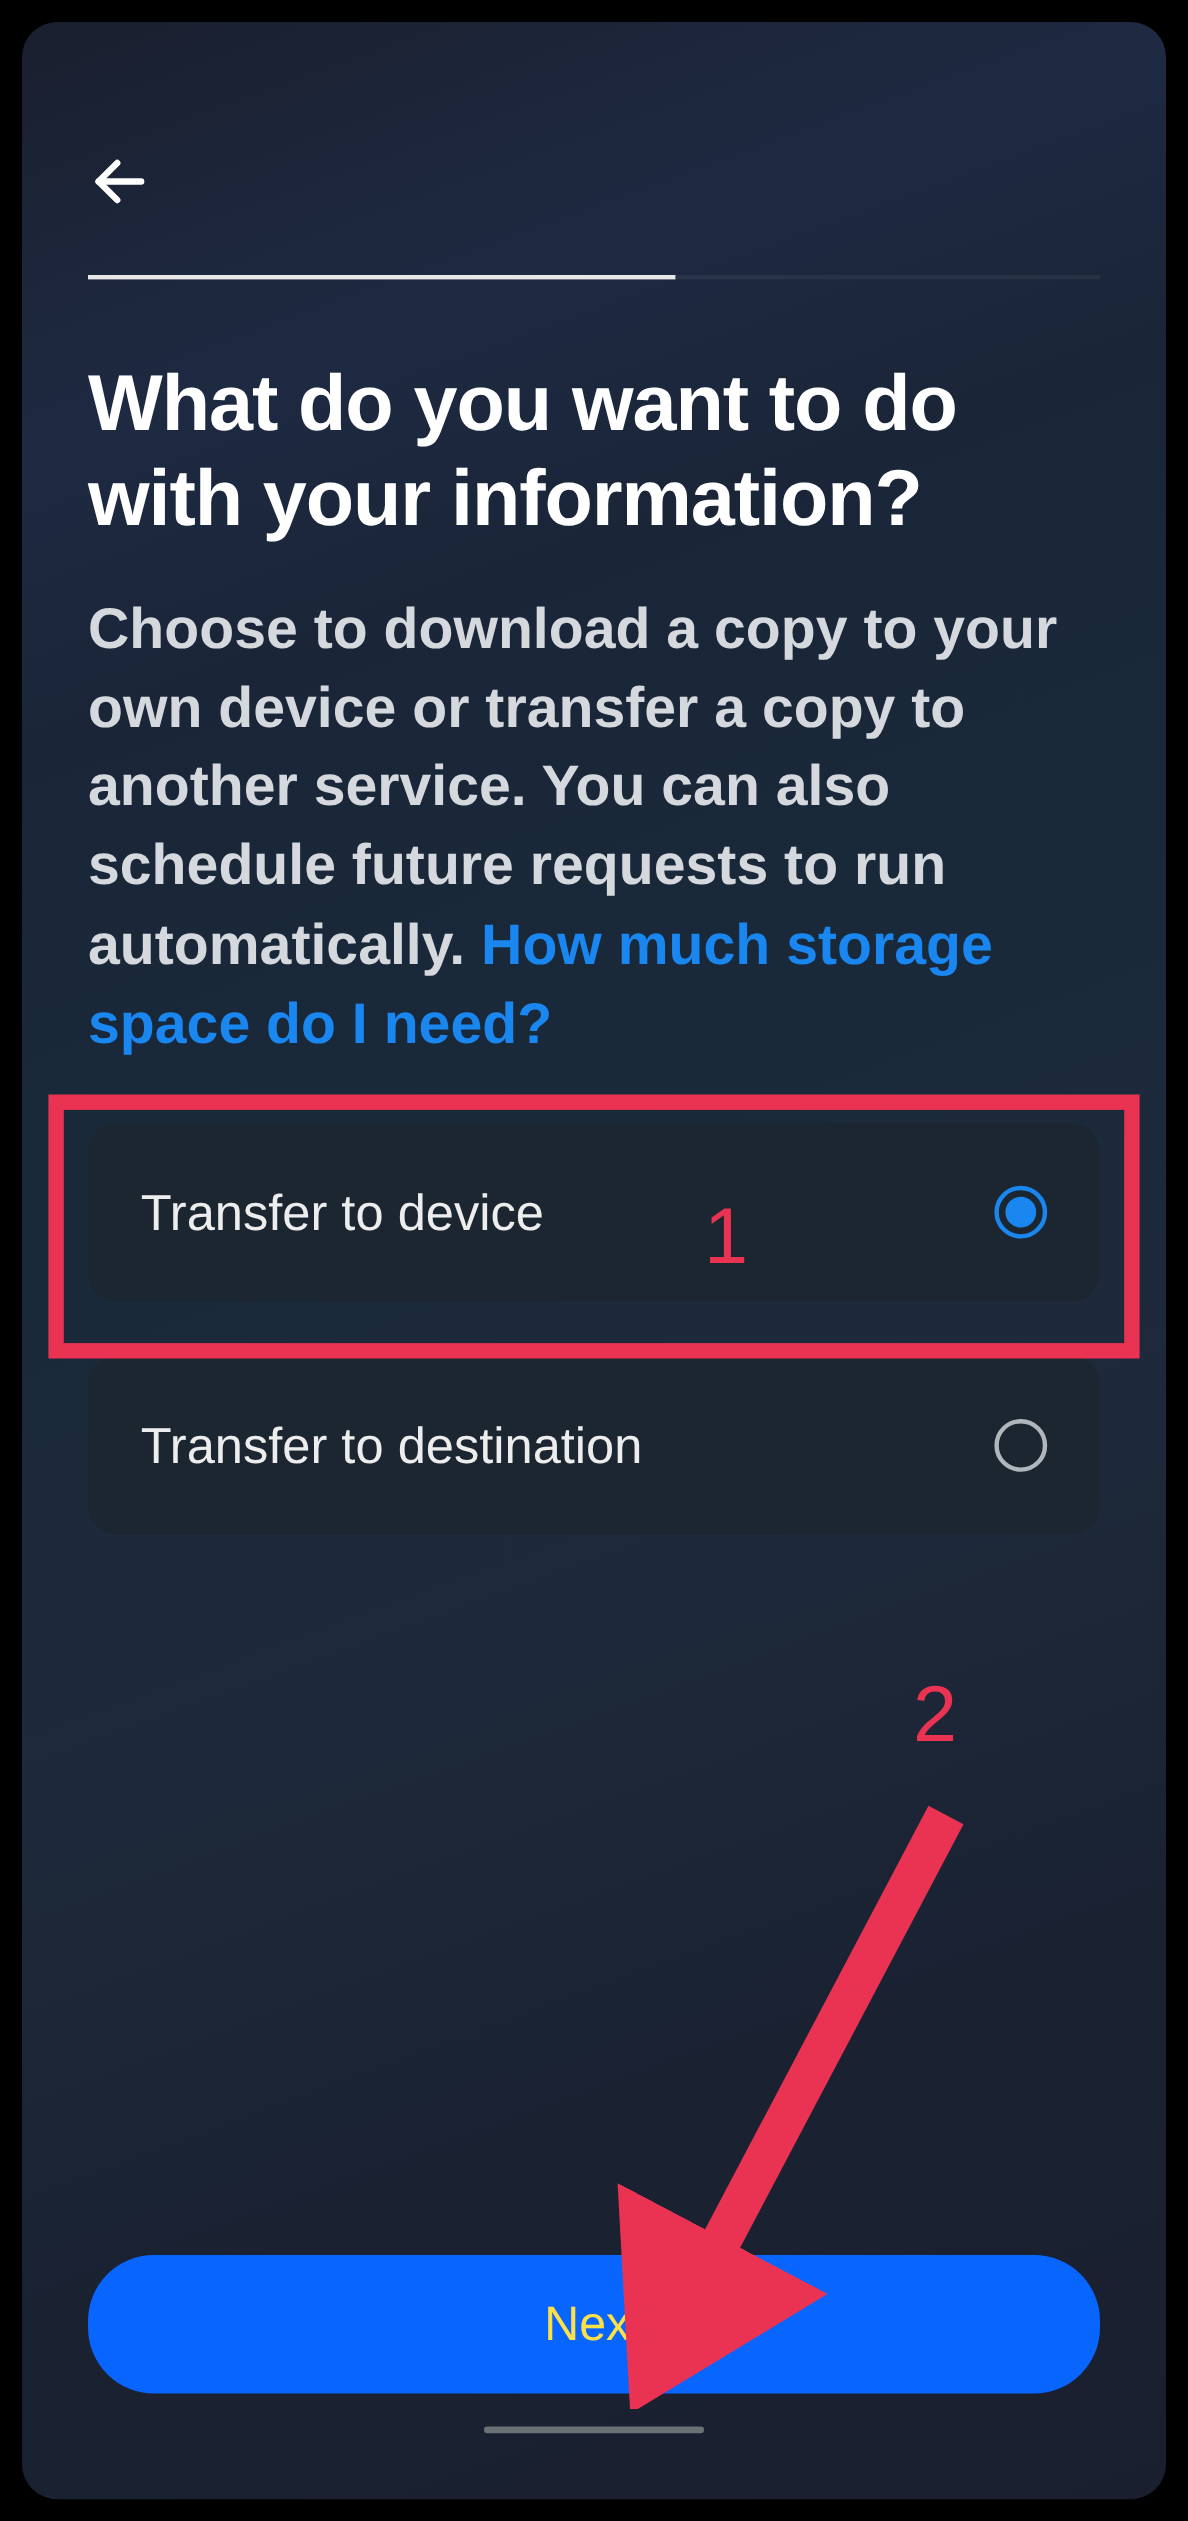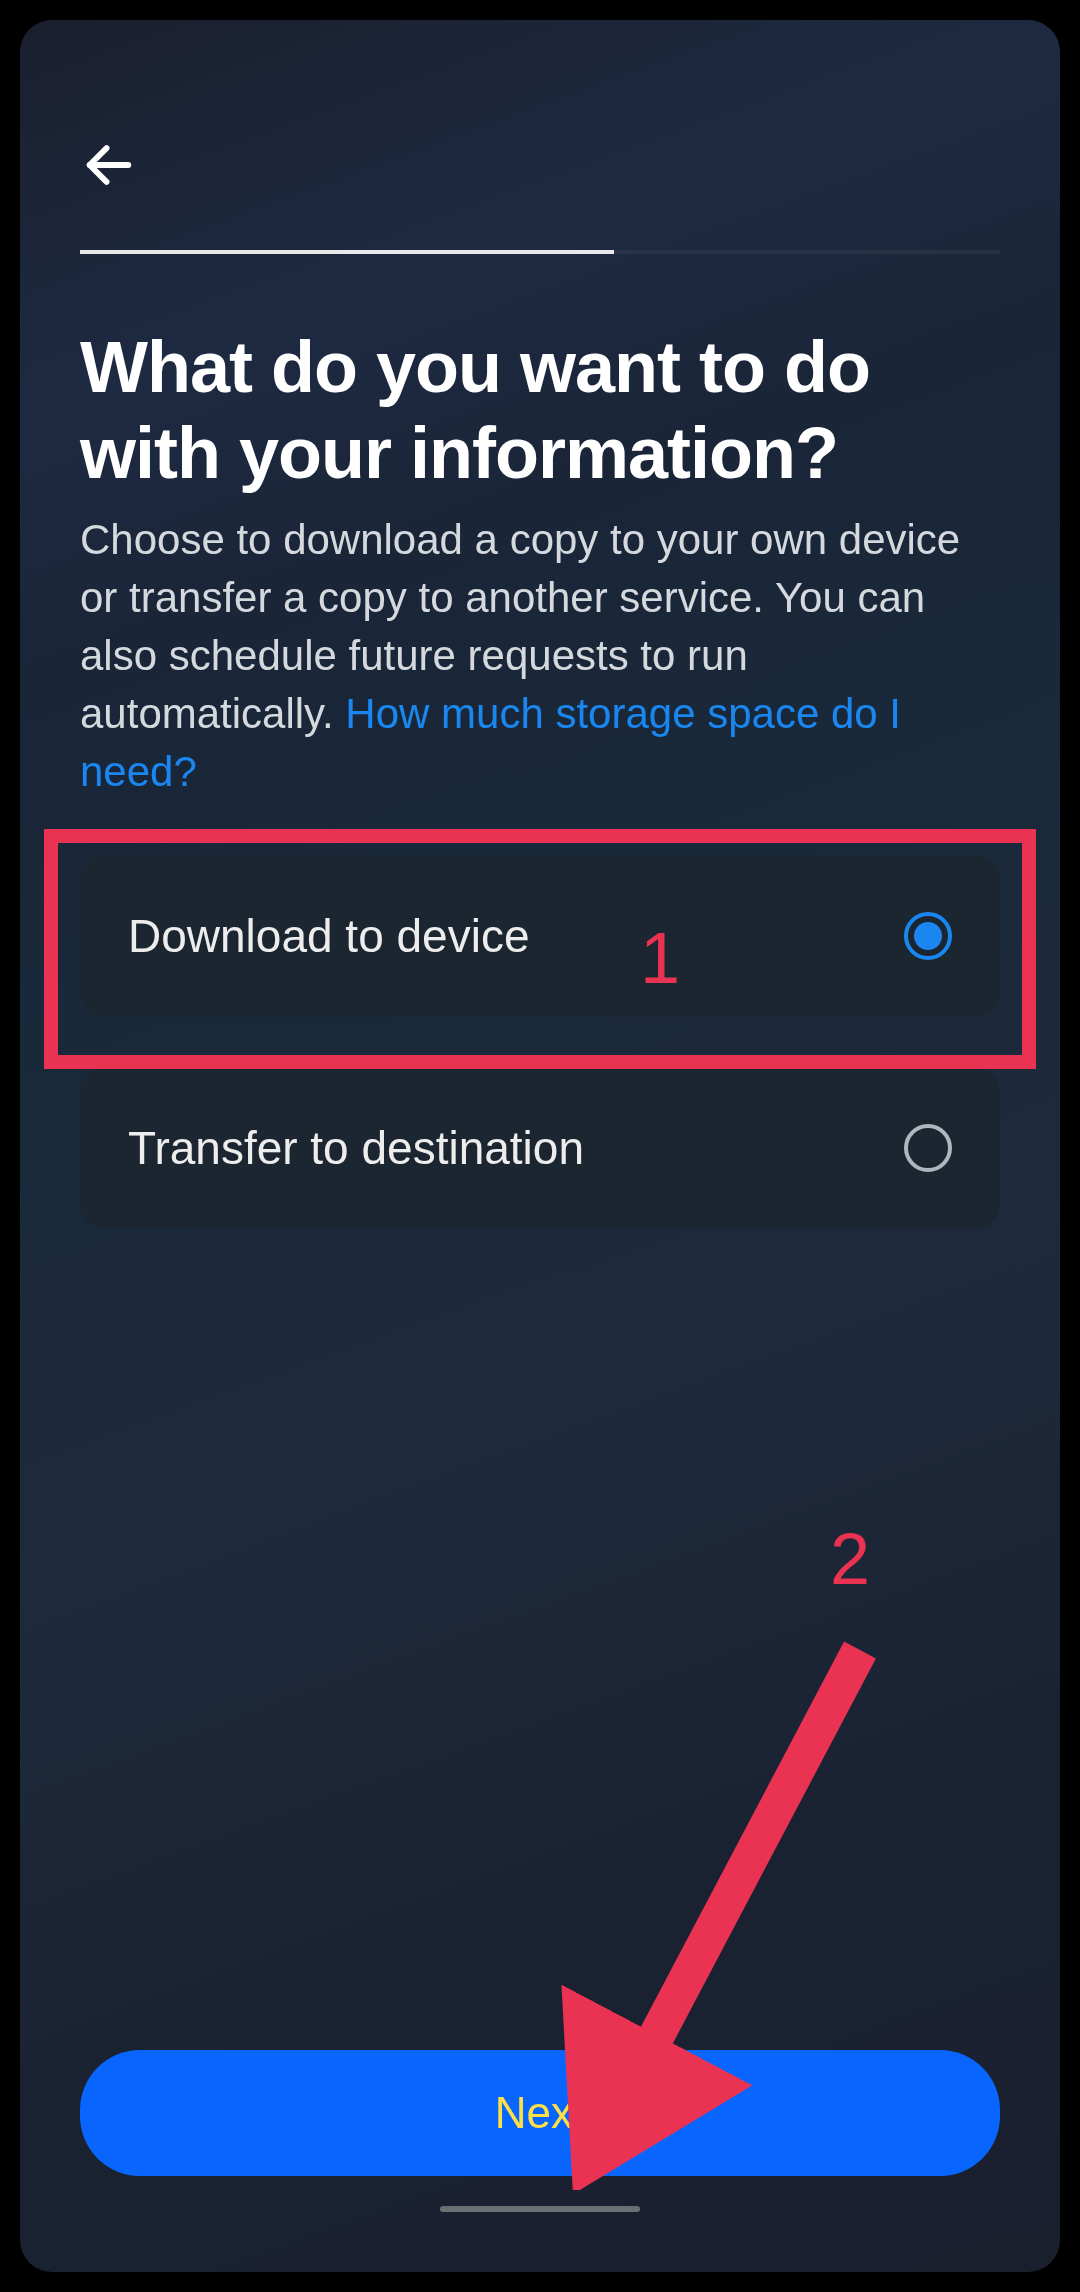--- a/index.html
+++ b/index.html
@@ -56,25 +56,25 @@
     }
     .title {
       margin-top: 70px;
       color: #fff;
       font-size: 72px;
       font-weight: 700;
       line-height: 1.2;
       letter-spacing: -1px;
     }
     .desc {
-      margin-top: 14px;
+      margin-top: 40px;
       color: #d5d9de;
-      font-size: 42px;
+      font-size: 52px;
       line-height: 1.38;
-      font-weight: 400;
+      font-weight: 700;
     }
     .desc a {
       color: #1a87f0;
       text-decoration: none;
     }
     .options {
       margin-top: 54px;
       display: flex;
       flex-direction: column;
       gap: 50px;
@@ -182,21 +182,21 @@
 
   <p class="desc">
     <span>Choose to download a copy to your own device or transfer a copy to another service. You can also schedule future requests to run automatically. </span><a href="#">How much storage space do I need?</a>
   </p>
 
   <div class="options">
     <div class="highlight highlight-1"></div>
     <span class="annot-num" style="top:62px; left:560px;">1</span>
 
     <div class="option">
-      <span class="option-label">Download to device</span>
+      <span class="option-label">Transfer to device</span>
       <span class="radio selected"></span>
     </div>
 
     <div class="option">
       <span class="option-label">Transfer to destination</span>
       <span class="radio"></span>
     </div>
   </div>
 
   <span class="annot-num" style="top:1498px; left:810px;">2</span>

